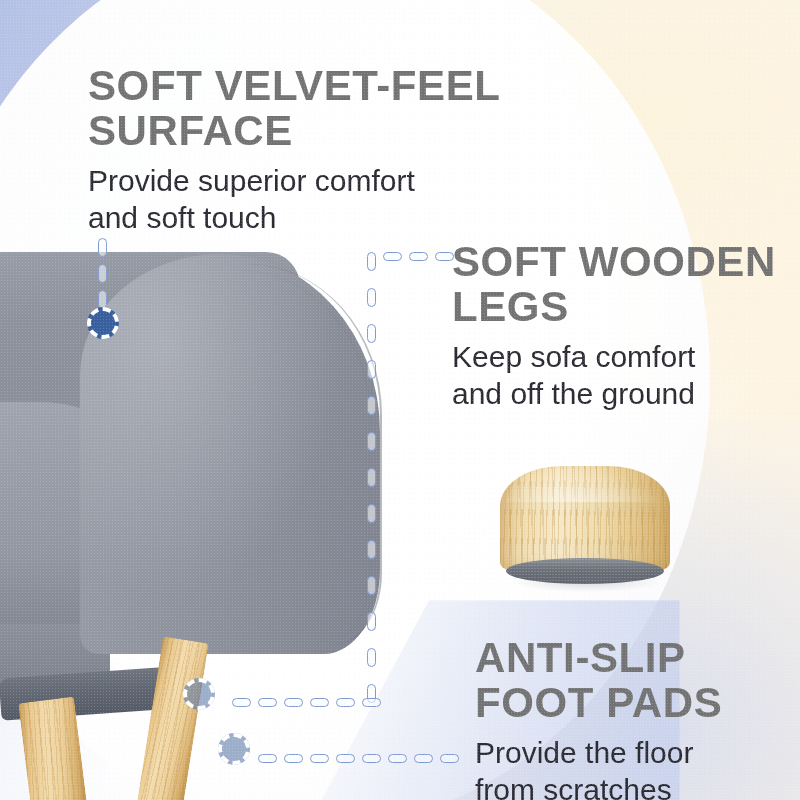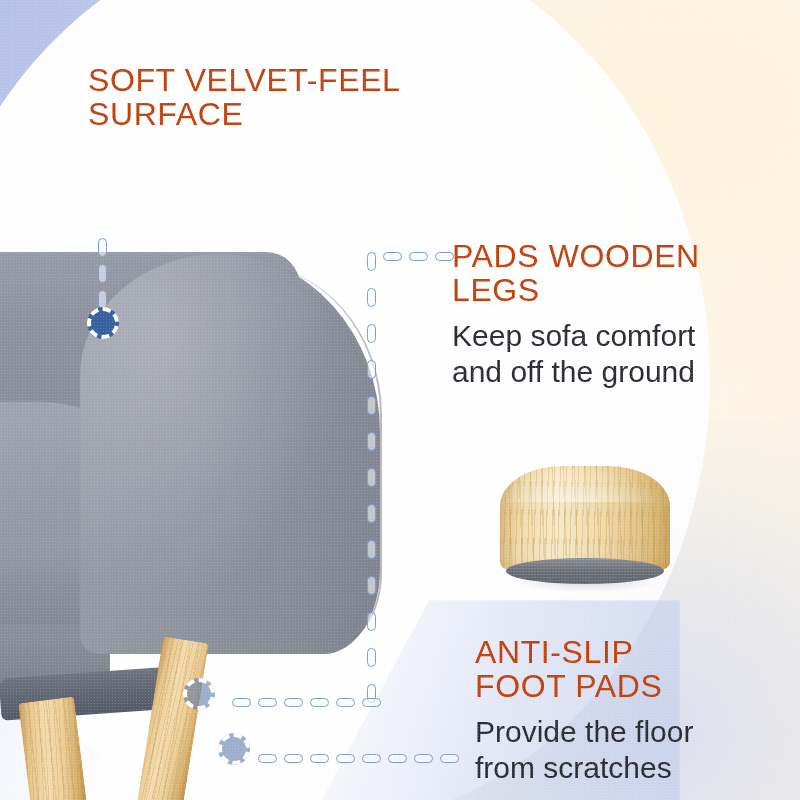--- a/index.html
+++ b/index.html
@@ -232,23 +232,23 @@
     position:absolute;inset:0;border-radius:50%;
     border:4px dashed #ffffff;
     box-sizing:border-box;
   }
   .marker-solid .disc{background:#39609e;}
   .marker-ghost .disc{background:rgba(96,124,170,.62);}
 
   
   .callout{position:absolute;}
   .c-title{
-    color:#c2410c;
-    font-weight:normal;
-    font-size:32px;
+    color:#737373;
+    font-weight:bold;
+    font-size:42px;
     line-height:1.06;
     letter-spacing:.6px;
     margin:0;
     white-space:pre-line;
   }
   .c-sub{
     color:#2c2c34;
     font-size:30px;
     line-height:1.22;
     margin:10px 0 0 0;
@@ -364,24 +364,26 @@
       <div class="ring"></div>
   </div>
   <div class="marker marker-ghost" style="left:218px;top:733px;">
     <div class="disc"></div>
       <div class="ring"></div>
   </div>
 
   <div class="callout co1">
     <p class="c-title">SOFT VELVET-FEEL
 SURFACE</p>
+    <p class="c-sub">Provide superior comfort
+and soft touch</p>
   </div>
 
   <div class="callout co2">
-    <p class="c-title">PADS WOODEN
+    <p class="c-title">SOFT WOODEN
 LEGS</p>
     <p class="c-sub">Keep sofa comfort
 and off the ground</p>
   </div>
 
   <div class="callout co3">
     <p class="c-title">ANTI-SLIP
 FOOT PADS</p>
     <p class="c-sub">Provide the floor
 from scratches</p>

